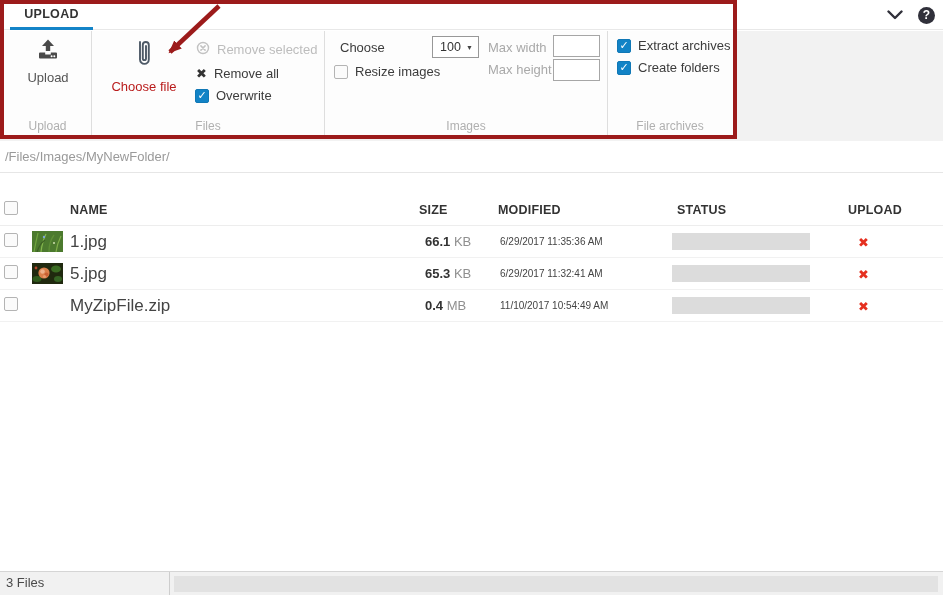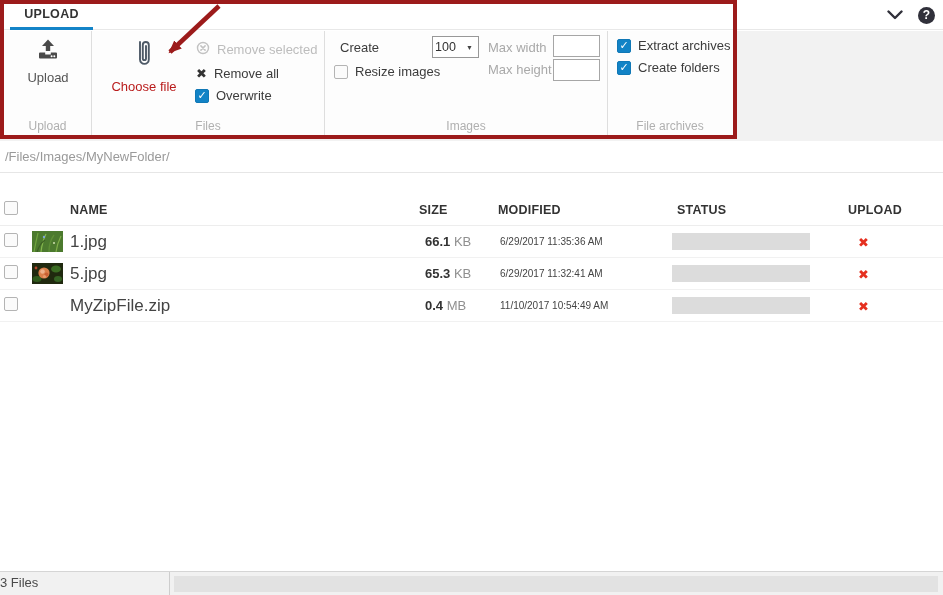--- a/index.html
+++ b/index.html
@@ -42,21 +42,21 @@
 
   .cb { width:14px; height:14px; border:1px solid #b4b4b4; background:#fbfbfb; border-radius:2px;
     display:inline-flex; align-items:center; justify-content:center; flex:0 0 auto; cursor:pointer; }
   .cb.checked { background:#1283c6; border-color:#1078b6; }
   .cb.checked::after { content:"✓"; color:#fff; font-size:11px; font-weight:700; line-height:1; }
 
   .gray-lbl { color:#a9a9a9; font-size:13px; position:absolute; white-space:nowrap; }
   .dark-lbl { color:#3c3c3c; font-size:13px; position:absolute; white-space:nowrap; }
 
   .select-box { position:absolute; width:47px; height:22px; border:1px solid #989898; background:#fff;
-    display:flex; align-items:center; font-size:12.5px; color:#333; padding-left:2px; cursor:pointer; }
+    display:flex; align-items:center; font-size:12.5px; color:#333; padding-left:7px; cursor:pointer; }
   .select-box .arrow { margin-left:auto; margin-right:5px; font-size:7px; color:#444; }
   .tb { position:absolute; width:47px; height:22px; border:1px solid #a6a6a6; background:#fff; font-size:12.5px; padding:0 4px; color:#333; }
 
   
   .anno-box { position:absolute; left:0; top:0; width:737px; height:139px;
     border:4px solid #9c1b1b; pointer-events:none; z-index:50; }
   .anno-arrow { position:absolute; left:148px; top:2px; width:80px; height:62px; pointer-events:none; z-index:51; }
 
   
   .crumb-row { position:absolute; top:141px; left:0; right:0; height:32px; background:#fff;
@@ -80,21 +80,21 @@
   .size-cell { padding-left:13px; font-size:13px; }
   .size-cell b { color:#333; }
   .size-cell span { color:#8f8f8f; }
   .mod-cell { padding-left:10px; font-size:10px; color:#444; }
   .pbar { width:138px; height:17px; background:#dcdcdc; }
   .rm-x { margin-left:10px; font-size:13px; font-weight:700; color:#e5301f; cursor:pointer; width:18px; text-align:center; }
 
   
   .statusbar { position:absolute; left:0; right:0; bottom:0; height:24px; background:#f1f1f1;
     border-top:1px solid #d5d5d5; display:flex; align-items:stretch; font-size:13px; color:#4a4a4a; }
-  .sb-sec1 { width:170px; border-right:1px solid #cdcdcd; line-height:22px; }
+  .sb-sec1 { width:170px; border-right:1px solid #cdcdcd; line-height:22px; padding-left:6px; }
   .sb-sec2 { width:168px; border-right:1px solid #cdcdcd; line-height:22px; padding-left:8px; }
   .sb-sec3 { flex:1; display:flex; align-items:center; }
   .sb-bar { flex:1; height:16px; background:#e2e2e2; margin:0 5px 0 4px; }
 </style>
 </head>
 <body>
 
 <div class="tabstrip">
   <div class="tab">UPLOAD</div>
   <div class="tab-extra-icons">
@@ -152,21 +152,21 @@
 
     <div class="ribbon-item" style="left:103px; top:57px;">
       <span class="cb checked"></span>
       <span>Overwrite</span>
     </div>
 
     <div class="group-label">Files</div>
   </div>
 
   <div class="group g-images">
-    <div class="dark-lbl" style="left:15px; top:9px;">Create</div>
+    <div class="dark-lbl" style="left:15px; top:9px;">Choose</div>
     <div class="select-box" style="left:107px; top:5px;">
       <span>100</span>
       <span class="arrow">▼</span>
     </div>
     <div class="gray-lbl" style="left:163px; top:9px;">Max width</div>
     <input class="tb" style="left: 228px; top: 4px;" value="">
     <div class="gray-lbl" style="left:163px; top:31px;">Max height</div>
     <input class="tb" style="left: 228px; top: 28px;" value="">
     <div class="ribbon-item" style="left:9px; top:33px;">
       <span class="cb"></span>

